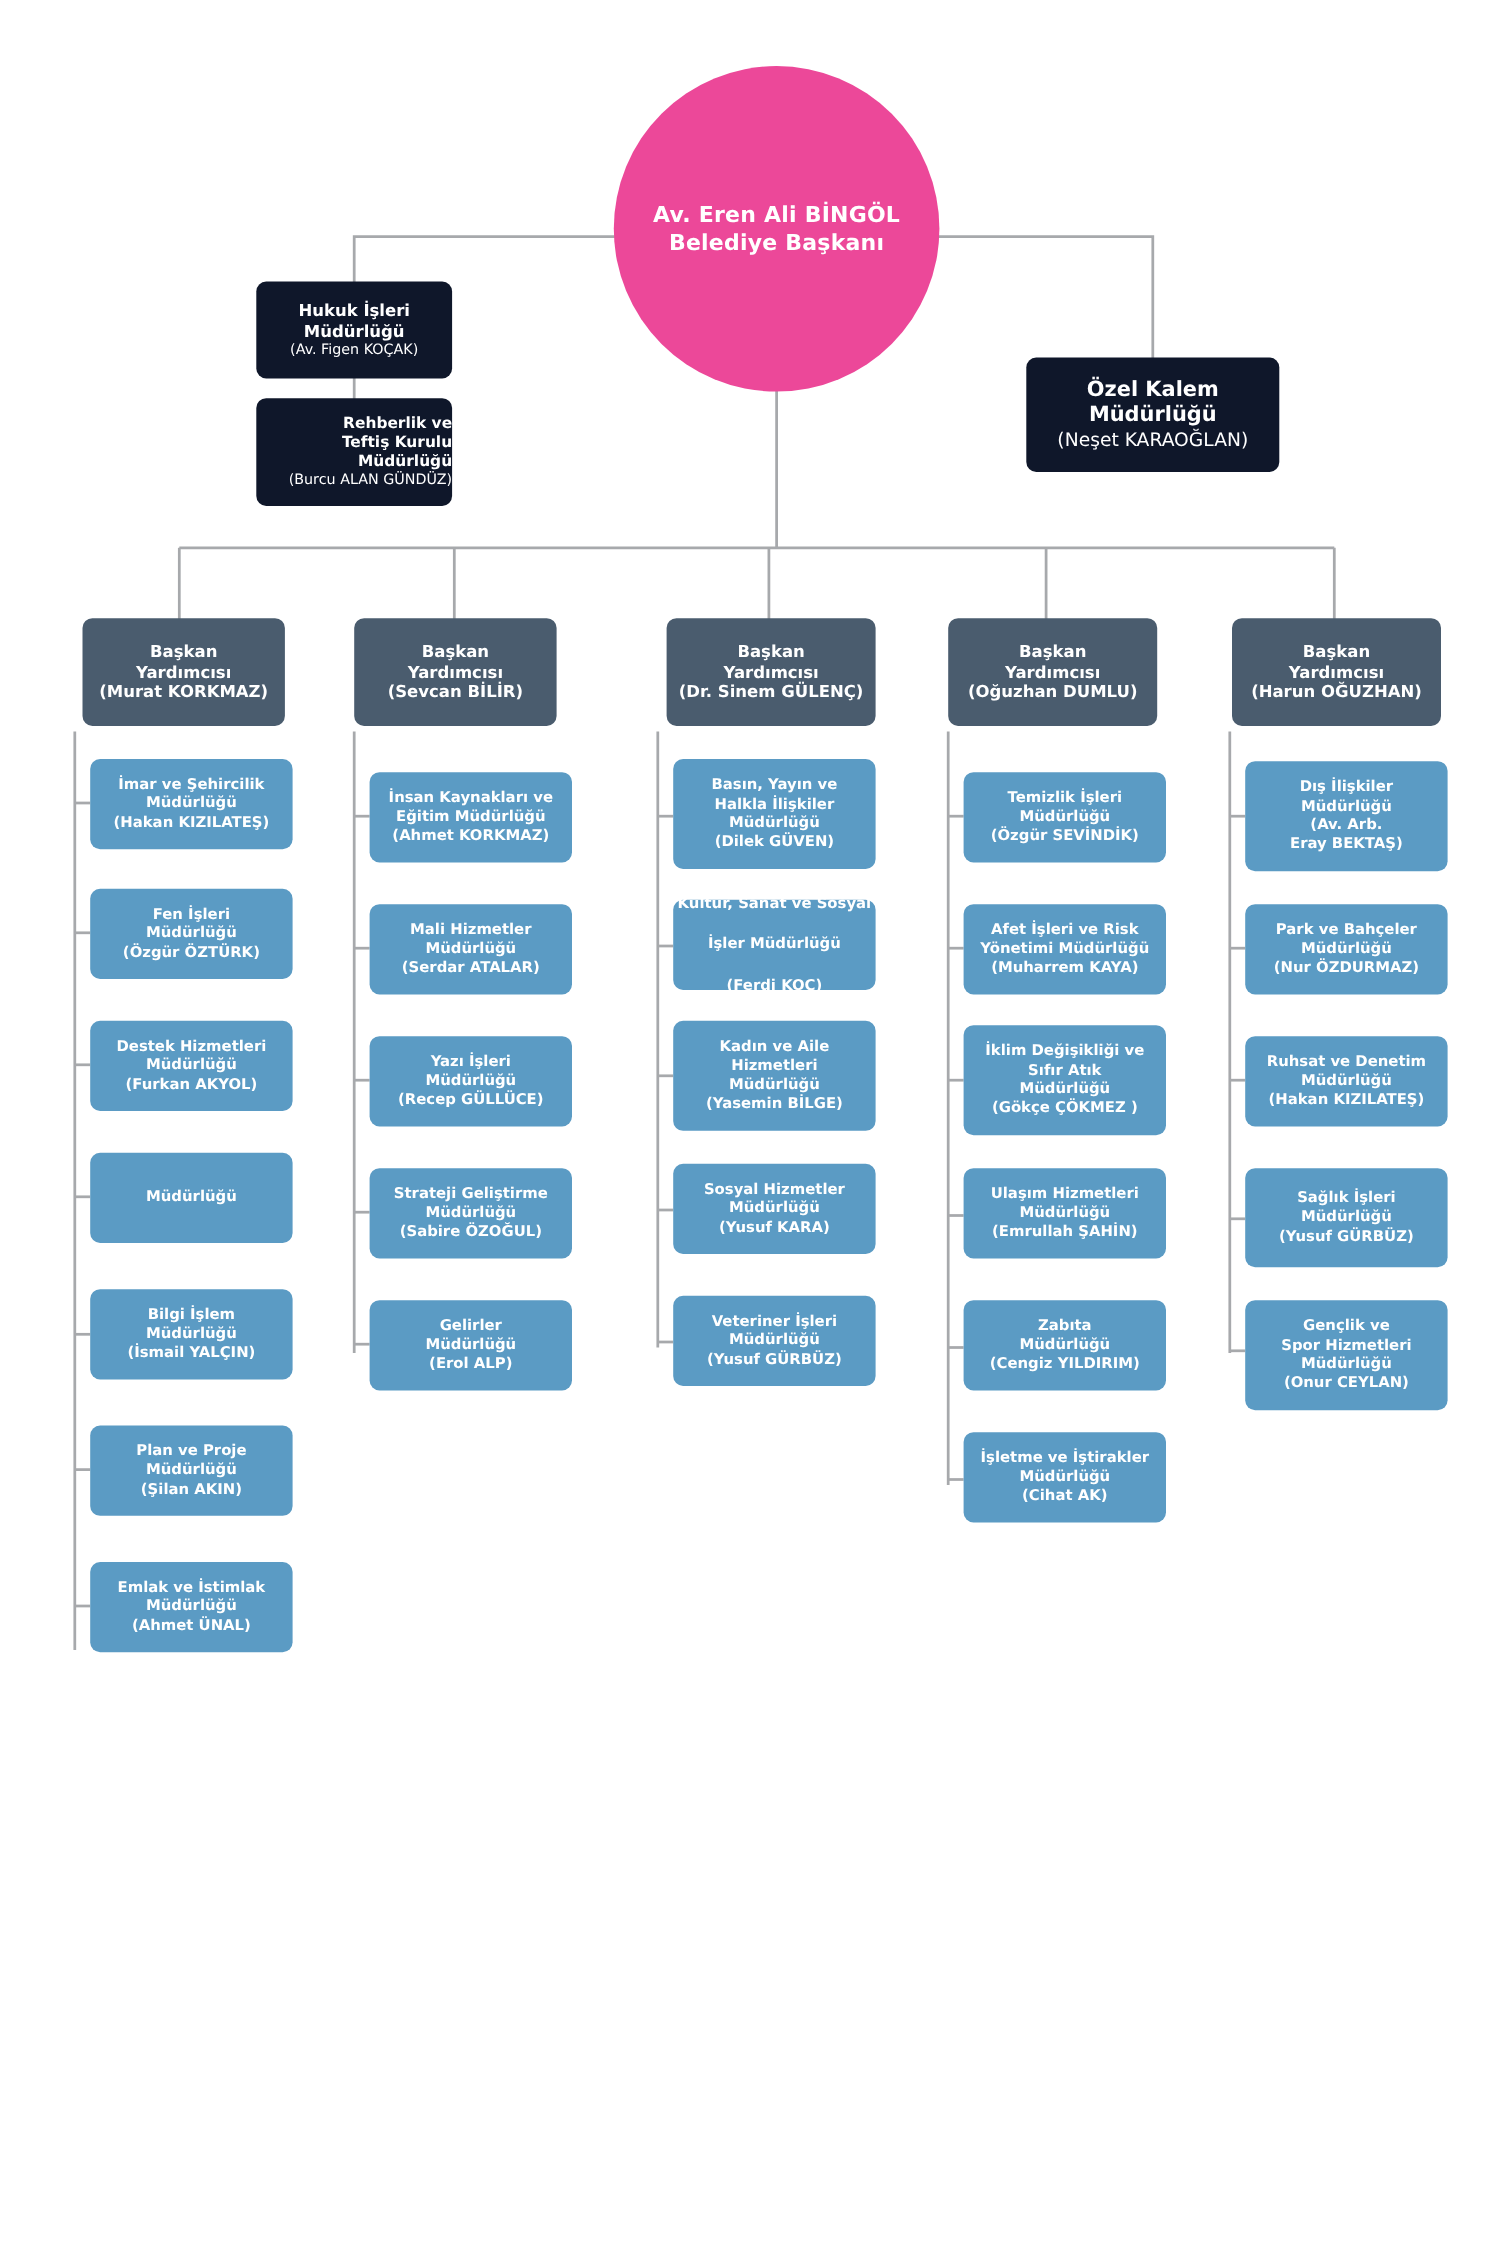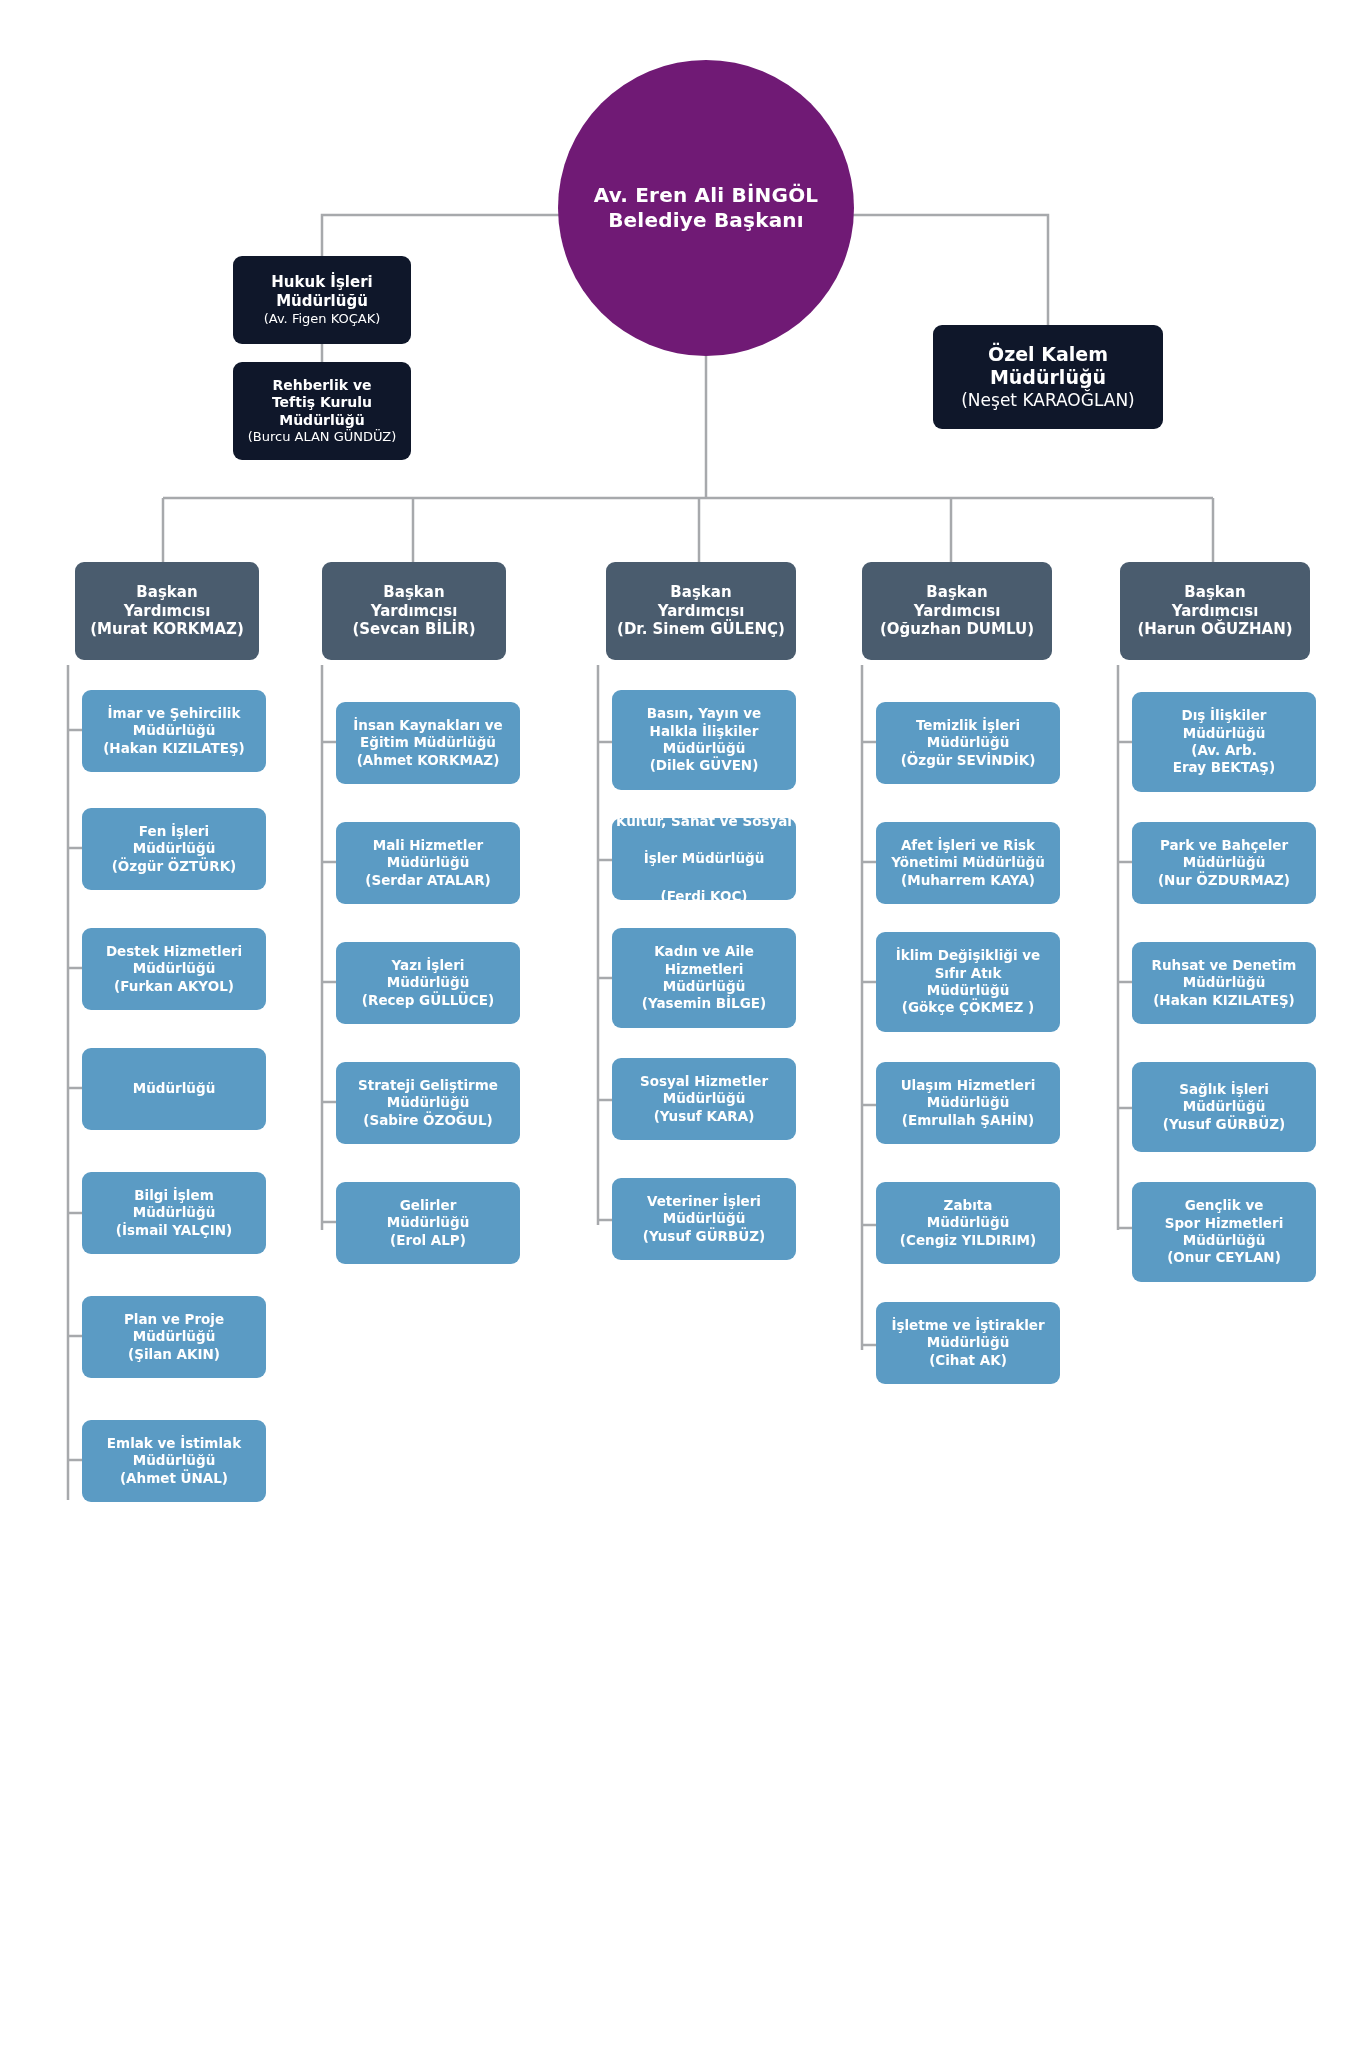--- a/index.html
+++ b/index.html
@@ -39,35 +39,36 @@
     line-height: 1.25;
   }
   .node .line {
     display: block;
     white-space: nowrap;
   }
 
   
   .root-node {
     border-radius: 50%;
-    background: #701a75;
+    background: #ec4899;
     font-size: 20px;
     font-weight: 700;
     letter-spacing: 0.2px;
   }
 
   
   .staff-node {
     background: #0f172a;
     border-radius: 9px;
     font-size: 15px;
     font-weight: 600;
   }
   .staff-node.small {
     font-size: 14px;
+    align-items: flex-end;
   }
   .staff-node .sub {
     font-weight: 400;
     font-size: 13px;
   }
   .staff-node.large {
     font-size: 19px;
     font-weight: 600;
     align-items: center;
   }

